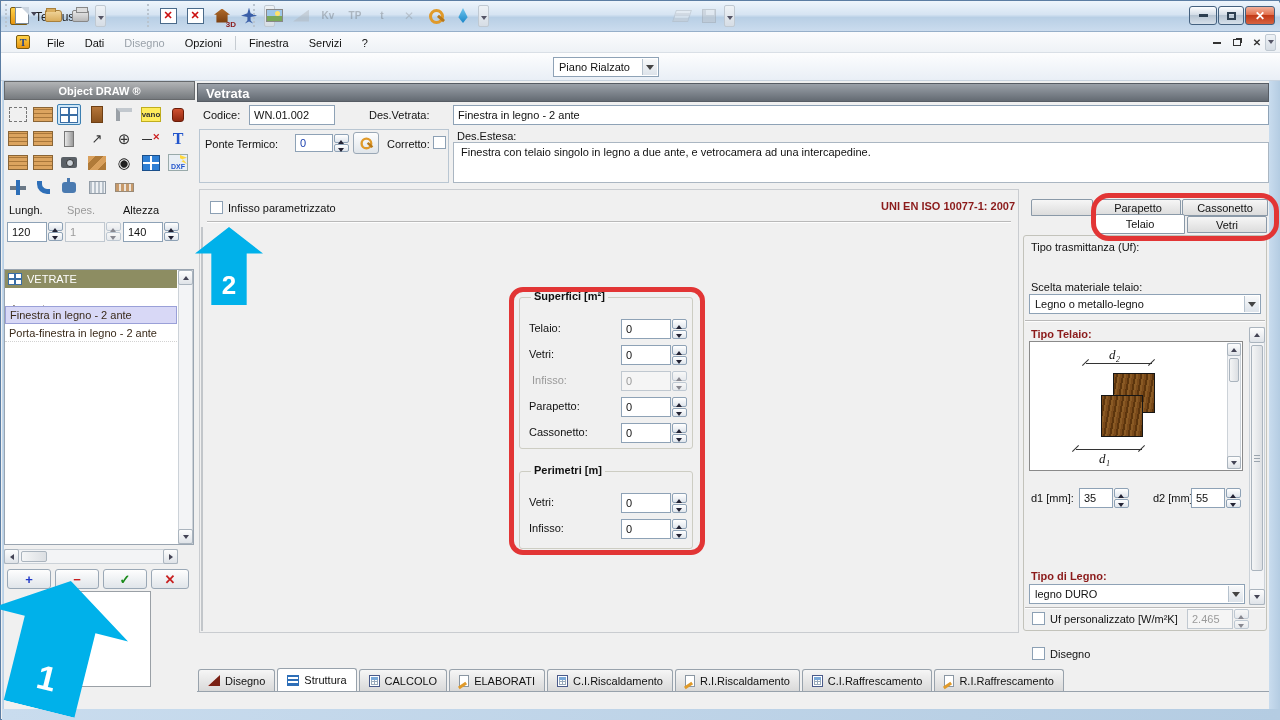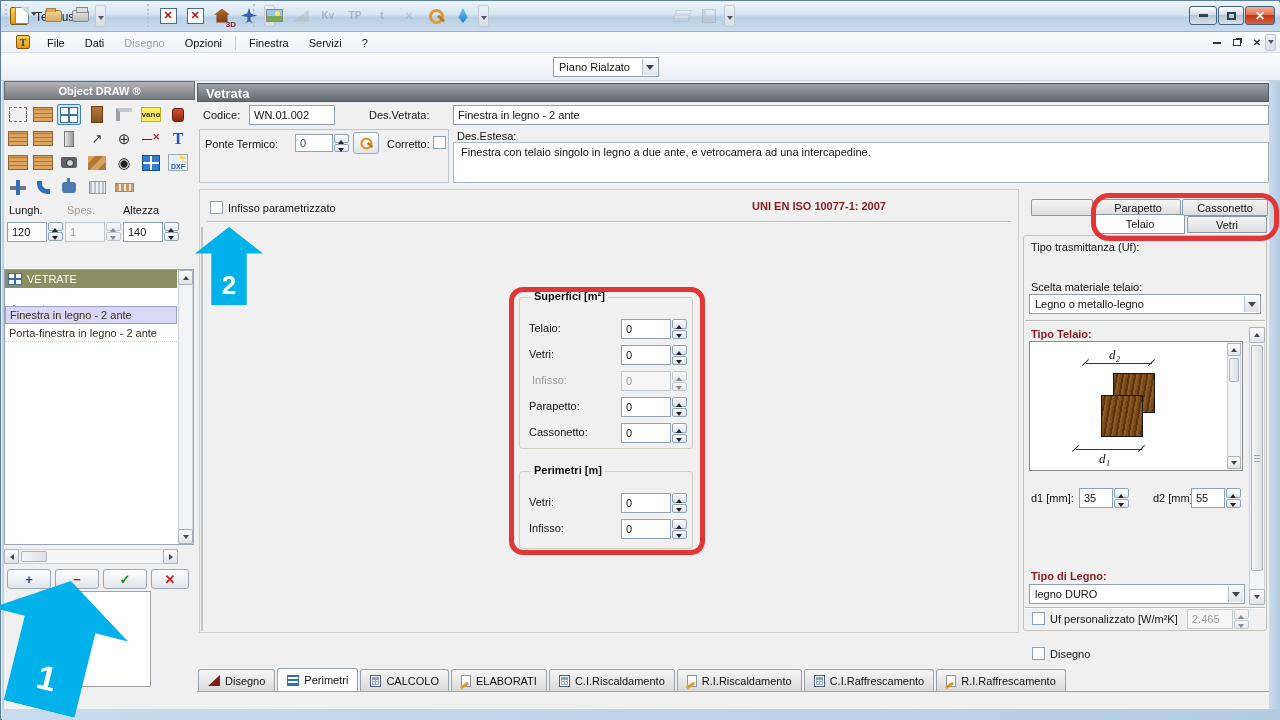--- a/index.html
+++ b/index.html
@@ -458,21 +458,21 @@
     </div>
   <div class="lbl" style="left:386px;top:137px">Corretto:</div>
   <div class="cb" style="left:432px;top:135px"></div>
 
   <div class="lbl" style="left:456px;top:129px">Des.Estesa:</div>
   <div class="desbox">Finestra con telaio singolo in legno a due ante, e vetrocamera ad una intercapedine.</div>
 
   <div class="content"></div>
   <div class="cb" style="left:209px;top:200px"></div>
   <div class="lbl" style="left:227px;top:201px">Infisso parametrizzato</div>
-  <div class="lbl dred" style="left:660px;top:199px;width:316px;text-align:center">UNI EN ISO 10077-1: 2007</div>
+  <div class="lbl dred" style="left:698px;top:199px;width:316px;text-align:right">UNI EN ISO 10077-1: 2007</div>
   <div class="hsep" style="left:206px;top:220px;width:804px"></div>
   <div class="abs" style="left:200px;top:226px;width:2px;height:404px;background:#c2c6ca"></div>
 
   <div class="gbox" style="left:518px;top:296px;width:174px;height:152px"></div>
   <div class="gtit" style="left:530px;top:289px">Superfici [m²]</div>
   <div class="lbl" style="left:528px;top:321px">Telaio:</div>
   <input class="inp" style="left: 620px; top: 318px; width: 50px;" value="0">
   <div class="spin" style="left:671px;top:318px;height:20px">
       <div class="su"></div>
       <div class="sd"></div>
@@ -588,21 +588,21 @@
   <div class="lbl" style="left:1049px;top:647px">Disegno</div>
 
   <div class="tabline"></div>
   <div class="btabs">
     <div class="btab">
         <div class="ti-draw"></div>
         <span>Disegno</span>
       </div>
     <div class="btab active">
         <div class="ti-list"></div>
-        <span>Perimetri</span>
+        <span>Struttura</span>
       </div>
     <div class="btab">
         <div class="ti-calc"></div>
         <span>CALCOLO</span>
       </div>
     <div class="btab">
         <div class="ti-doc"></div>
         <span>ELABORATI</span>
       </div>
     <div class="btab">

